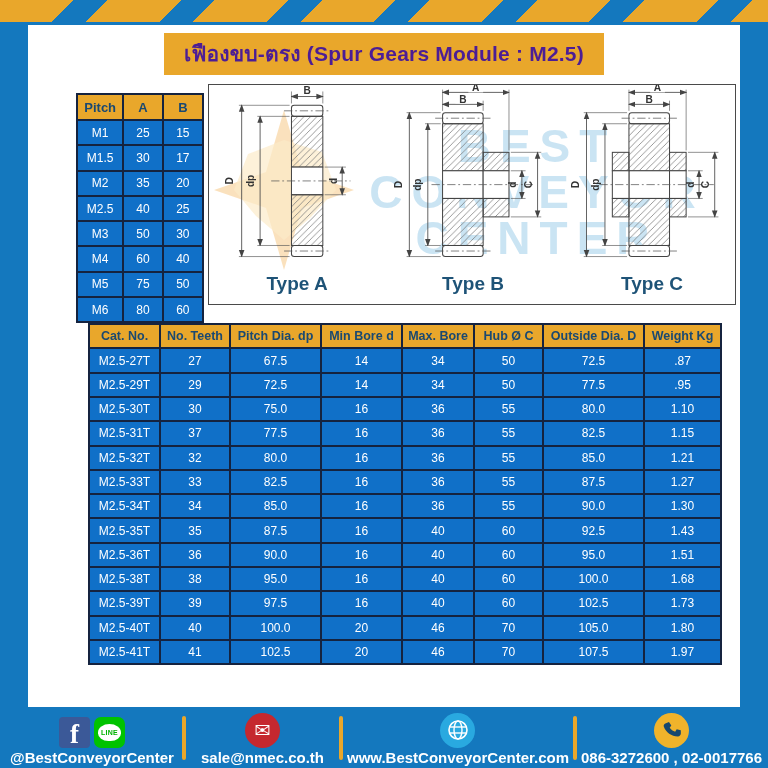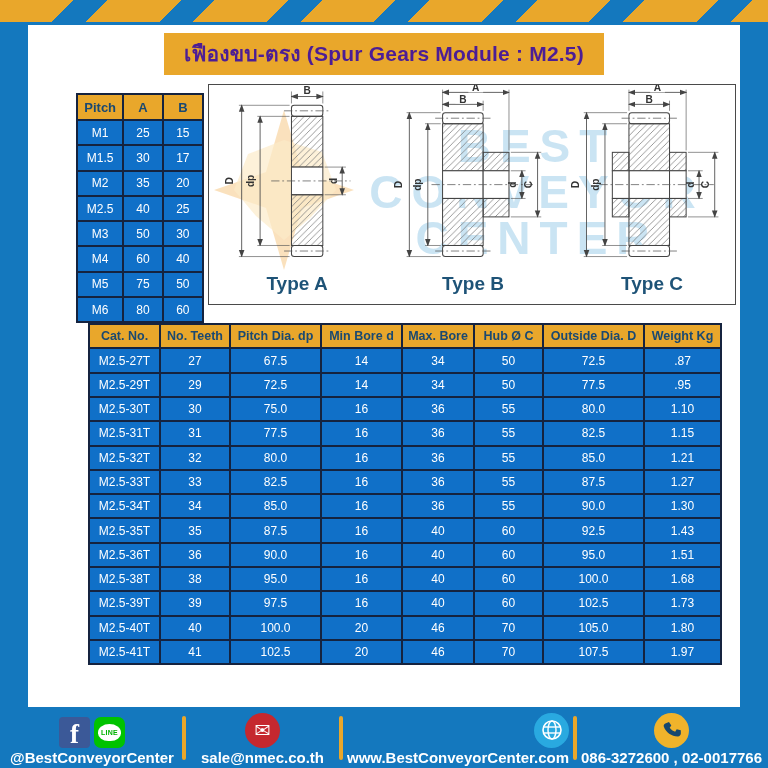--- a/index.html
+++ b/index.html
@@ -95,21 +95,21 @@
   }
   .circle-icon{
     width:35px;height:35px;border-radius:50%;
     display:flex;align-items:center;justify-content:center;
   }
   .email-bg{background:#C5282F;color:#fff;font-size:19px;}
   .globe-bg{background:#29A9E0;}
   .phone-bg{background:#F0B32B;}
   .sec-social{flex:1.02;}
   .sec-email{flex:0.86;}
-  .sec-web{flex:1.3;align-items:flex-end;}
+  .sec-web{flex:1.3;}
   .sec-phone{flex:1.05;}
 </style>
 </head>
 <body>
 
 <div>
   <div class="hazard"></div>
 
   <div class="content">
     <div class="title-box">เฟืองขบ-ตรง (Spur Gears Module : M2.5)</div>
@@ -384,21 +384,21 @@
             <td>30</td>
             <td>75.0</td>
             <td>16</td>
             <td>36</td>
             <td>55</td>
             <td>80.0</td>
             <td>1.10</td>
           </tr>
           <tr>
             <td>M2.5-31T</td>
-            <td>31</td>
+            <td>37</td>
             <td>77.5</td>
             <td>16</td>
             <td>36</td>
             <td>55</td>
             <td>82.5</td>
             <td>1.15</td>
           </tr>
           <tr>
             <td>M2.5-32T</td>
             <td>32</td>

